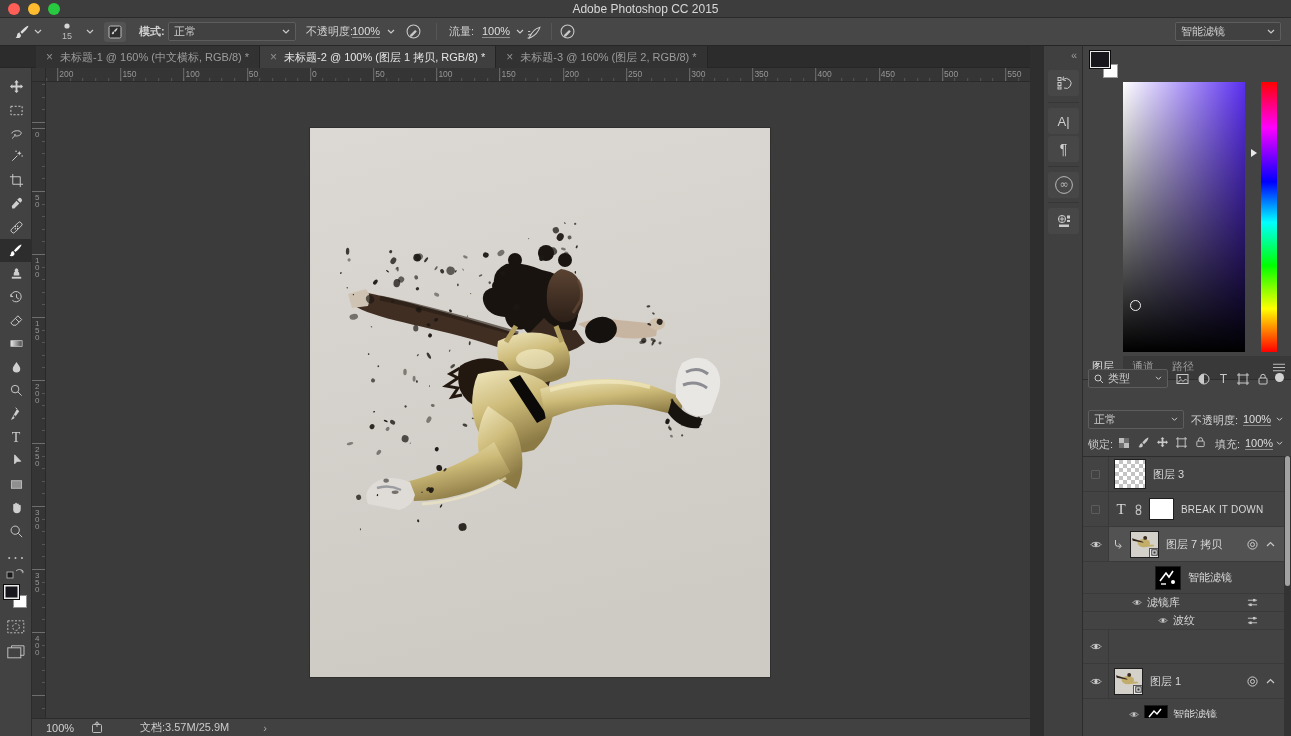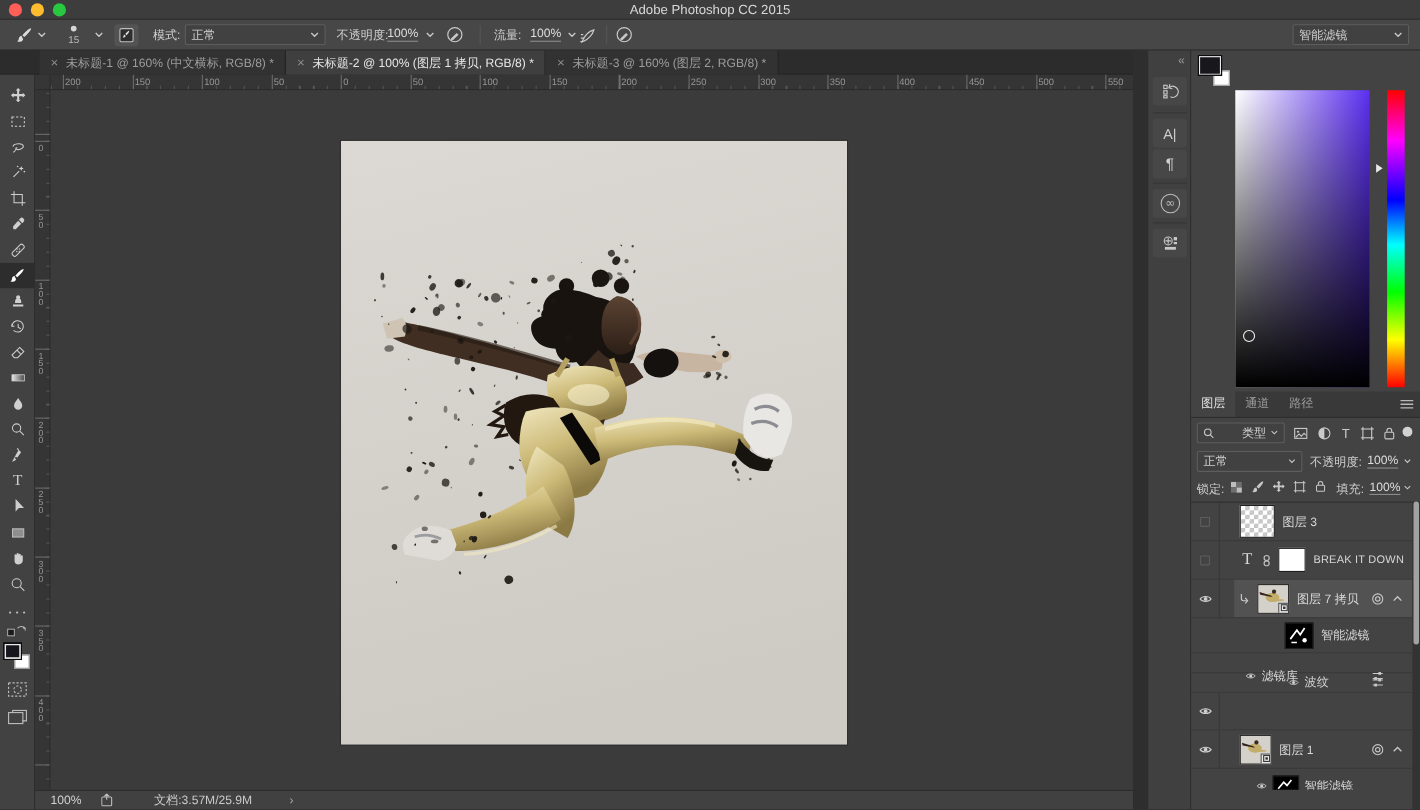--- a/index.html
+++ b/index.html
@@ -104,21 +104,21 @@
   .huestrip { position:absolute; left:178px; top:36px; width:16px; height:270px;
     background:linear-gradient(to bottom,#ff0000 0%,#ff00ff 17%,#0000ff 37%,#00ffff 52%,#00ff00 68%,#ffff00 84%,#ff0000 100%); }
   .huemark { position:absolute; left:168px; top:103px; width:0; height:0;
     border-top:4px solid transparent; border-bottom:4px solid transparent; border-left:6px solid #e8e8e8; }
 
   
   .lrow { position:absolute; left:0; width:208px; color:#cfcfcf; font-size:11px; display:flex; align-items:center; }
   .icbtn { display:flex; align-items:center; justify-content:center; width:19px; height:19px; }
   .laylist { position:absolute; left:0; top:410px; width:201px; height:262px; overflow:hidden;
     border-top:1px solid #2e2e2e; }
-  .lay { position:relative; width:201px; border-bottom:1px solid #3a3a3a; display:flex; align-items:stretch;gap:13px; }
+  .lay { position:relative; width:201px; border-bottom:1px solid #3a3a3a; display:flex; align-items:stretch; }
   .eyecol { width:26px; border-right:1px solid #393939; display:flex; align-items:center; justify-content:center; flex:none;}
   .laymain { flex:1; display:flex; align-items:center; gap:7px; padding-left:5px; position:relative;}
   .laymain.selected { background:#525252; }
   .layname { font-size:11px; color:#d8d8d8; white-space:nowrap; }
   .thumb { border:1px solid #1e1e1e; background:#cbc7c1; position:relative; flex:none; }
   .checker { background-image:
       linear-gradient(45deg,#c3c3c3 25%,transparent 25%,transparent 75%,#c3c3c3 75%),
       linear-gradient(45deg,#c3c3c3 25%,#ffffff 25%,#ffffff 75%,#c3c3c3 75%);
       background-size:8px 8px; background-position:0 0,4px 4px; background-color:#fff; }
   .sobadge { position:absolute; right:-1px; bottom:-1px; width:10px; height:10px; background:#e9e9e9;
@@ -266,21 +266,21 @@
           <use href="#chev"></use>
         </svg>
       </div>
     <div class="ob obtn" style="left:104px; top:4px; background:#535353;">
       <svg width="14" height="14" viewBox="0 0 14 14">
           <rect x="1" y="1" width="12" height="12" rx="1.5" fill="#2e2e2e" stroke="#bdbdbd"></rect>
           <path d="M9.5 3C8.5 3 6.5 5 6 6l1 1c1-.7 2.5-2.5 2.5-4Z" fill="#dcdcdc"></path>
           <path d="M5.6 6.6c-.8 0-1.3.5-1.4 1.4-.1.5-.4.7-.7.8.5.4 1.7.5 2.3-.1.5-.5.5-1.2-.2-2.1Z" fill="#dcdcdc"></path>
         </svg>
     </div>
-    <div class="ob" style="left:139px;">
+    <div class="ob" style="left:139px;font-weight:bold;">
         <span>模式:</span>
       </div>
     <div class="ob obox" style="left:168px; top:4px; width:128px;">
       <span style="flex:1;">正常</span>
       <svg width="8" height="6" viewBox="0 0 8 6">
           <use href="#chev"></use>
         </svg>
     </div>
     <div class="ob" style="left:306px;">
         <span>不透明度:</span>
@@ -796,21 +796,21 @@
 
     <div class="phead" style="top:310px;">
       <div class="ptab active">图层</div>
       <div class="ptab">通道</div>
       <div class="ptab">路径</div>
       <svg class="pmenu" width="12" height="9" viewBox="0 0 11 8">
           <use href="#menu"></use>
         </svg>
     </div>
 
-    <div class="lrow" style="top:334px; height:26px;text-align:right;">
+    <div class="lrow" style="top:319px; height:26px;">
       <div class="obox" style="position:absolute; left:5px; top:4px; width:80px; height:19px;">
         <svg width="10" height="10" viewBox="0 0 10 10">
             <use href="#searchic"></use>
           </svg>
         <span style="flex:1;">类型</span>
         <svg width="7" height="5" viewBox="0 0 8 6">
             <use href="#chev"></use>
           </svg>
       </div>
       <div class="icbtn" style="position:absolute; left:90px; top:4px;">

